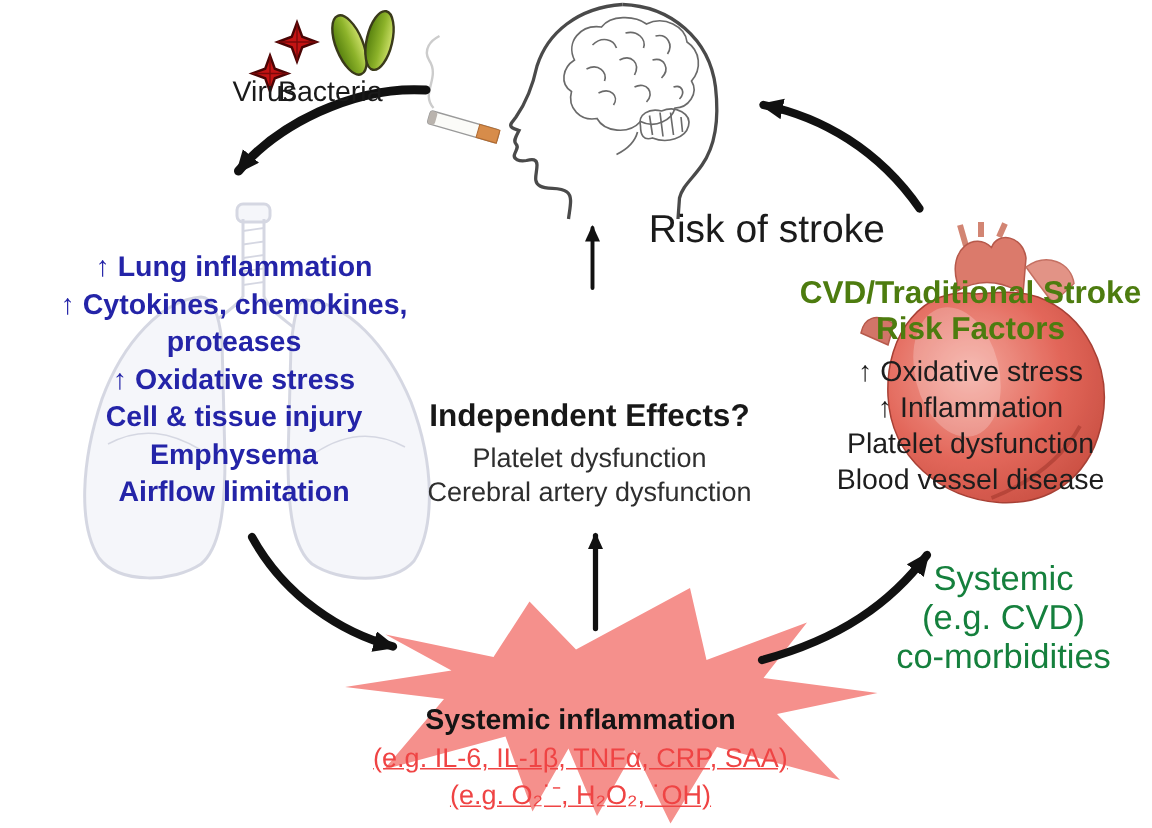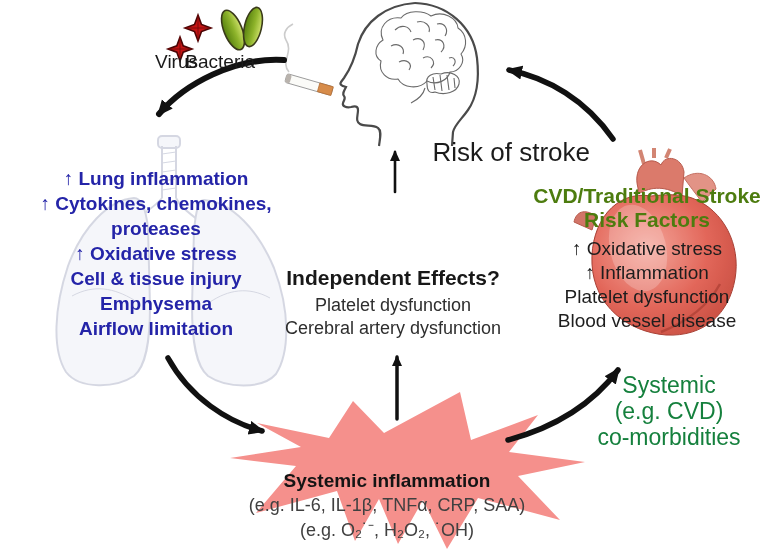--- a/index.html
+++ b/index.html
@@ -16,21 +16,21 @@
   .indep-title{font-size:21px;font-weight:700;margin-bottom:3px;color:#181818;}
   .indep-item{font-size:18px;line-height:23px;color:#2e2e2e;}
   .cvd-block{left:530px;top:184px;width:234px;z-index:6;}
   .cvd-title{font-size:21px;font-weight:700;line-height:24px;color:#4d7c0f;}
   .cvd-item{font-size:19px;line-height:23px;color:#1d1d1d;margin-top:1px;}
   .cvd-items{margin-top:5px;}
   .spill-block{left:58px;top:390px;width:154px;font-size:19px;line-height:26px;color:#222;}
   .comorb-block{left:594px;top:372px;width:150px;font-size:23px;line-height:26px;color:#15803d;}
   .burst-block{left:224px;top:428px;width:326px;z-index:6;margin-top:40px;}
   .burst-bold{font-size:19px;font-weight:700;line-height:25px;color:#141414;}
-  .burst-reg{font-size:18px;line-height:25px;color:#404040;}
+  .burst-reg{font-size:18px;line-height:25px;color:#ef4444;text-decoration:underline;}
   .virus-label{left:128px;top:50px;width:70px;}
   .bacteria-label{left:175px;top:50px;width:80px;}
 </style>
 </head>
 <body>
 
 <div class="canvas">
 
   <svg width="768" height="552" viewBox="0 0 768 552">
     <defs>

